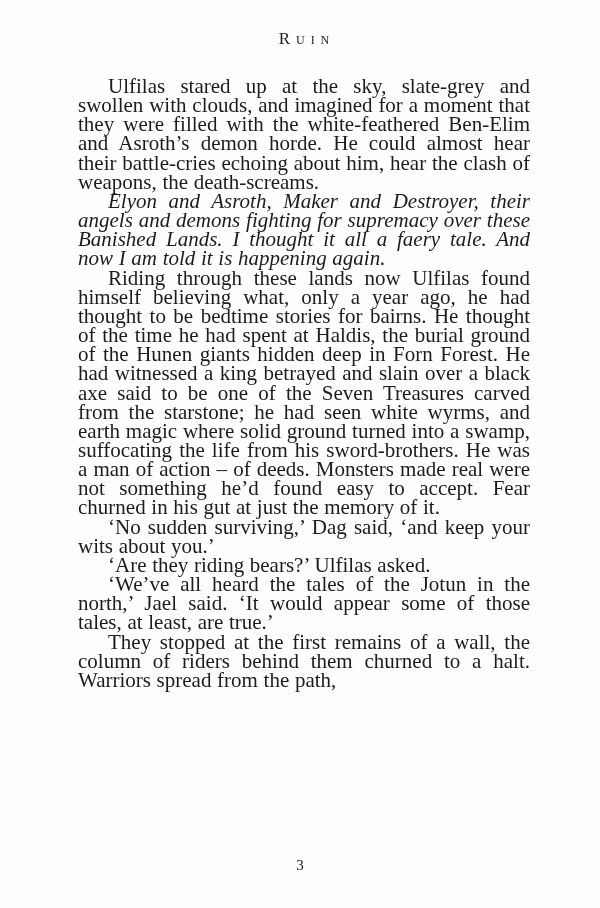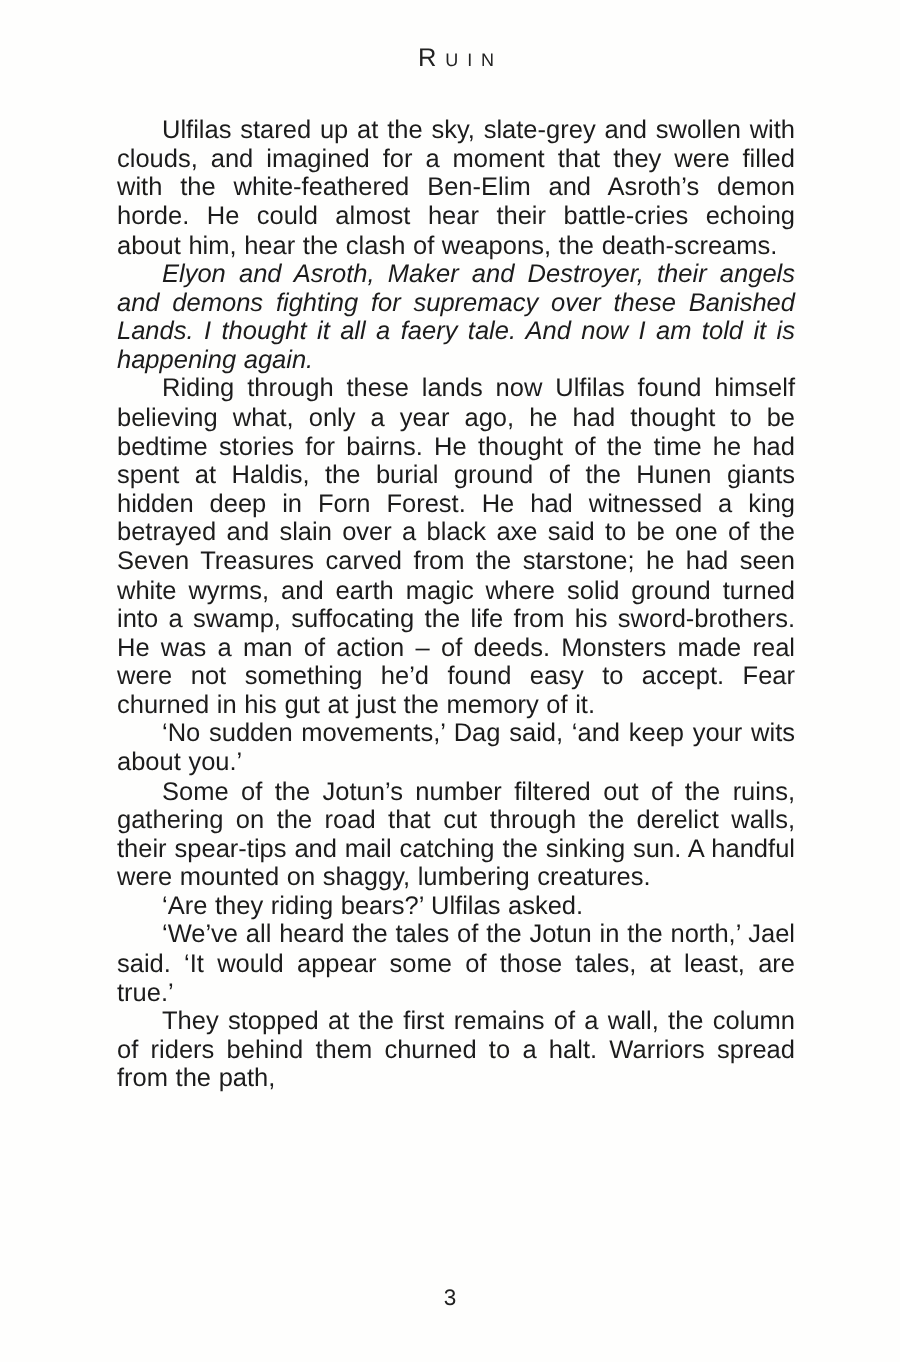--- a/index.html
+++ b/index.html
@@ -8,40 +8,40 @@
     background: #ffffff;
   }
   .book-page {
     position: relative;
     width: 600px;
     height: 908px;
     margin: 0 auto;
     background: #fefefdff;
     box-sizing: border-box;
     padding: 30px 70px 0 78px;
-    font-family: Liberation Sans, sans-serif;
+    font-family: Liberation Serif, serif;
     color: #1c1c1c;
     overflow: hidden;
   }
   .running-head {
     text-align: center;
     font-variant: small-caps;
     letter-spacing: 0.35em;
     text-indent: 0.35em; 
     font-size: 17px;
     line-height: 17px;
     margin-bottom: 30px;
     color: #222;
   }
   .body-text p {
     margin: 0;
     padding: 0;
     text-align: justify;
     text-indent: 30px;
-    font-size: 17px;
+    font-size: 21px;
     line-height: 19.15px;
     word-spacing: 0.02em;
   }
   .body-text .italic {
     font-style: italic;
   }
   .page-number {
     position: absolute;
     left: 0;
     right: 0;
@@ -54,21 +54,20 @@
 </head>
 <body>
 
 <div class="book-page">
   <div class="running-head">Ruin</div>
 
   <div class="body-text">
       <p><span>Ulfilas stared up at the sky, slate-grey and swollen with clouds, and imagined for a moment that they were filled with the white-feathered Ben-Elim and Asroth’s demon horde. He could almost hear their battle-cries echoing about him, hear the clash of weapons, the death-screams.</span></p>
       <p><span class="italic">Elyon and Asroth, Maker and Destroyer, their angels and demons fighting for supremacy over these Banished Lands. I thought it all a faery tale. And now I am told it is happening again.</span></p>
       <p><span>Riding through these lands now Ulfilas found himself believing what, only a year ago, he had thought to be bedtime stories for bairns. He thought of the time he had spent at Haldis, the burial ground of the Hunen giants hidden deep in Forn Forest. He had witnessed a king betrayed and slain over a black axe said to be one of the Seven Treasures carved from the starstone; he had seen white wyrms, and earth magic where solid ground turned into a swamp, suffocating the life from his sword-brothers. He was a man of action – of deeds. Monsters made real were not something he’d found easy to accept. Fear churned in his gut at just the memory of it.</span></p>
-      <p><span>‘No sudden movements,’ Dag said, ‘and keep your wits about you.’</span></p>
-      <p><span>Some of the Jotun’s number filtered out of the ruins, gathering on the road that cut through the derelict walls, their spear-tips and mail catching the sinking sun. A handful were mounted on shaggy, lumbering creatures.</span></p>
+      <p><span>‘No sudden surviving,’ Dag said, ‘and keep your wits about you.’</span></p>
       <p><span>‘Are they riding bears?’ Ulfilas asked.</span></p>
       <p><span>‘We’ve all heard the tales of the Jotun in the north,’ Jael said. ‘It would appear some of those tales, at least, are true.’</span></p>
       <p><span>They stopped at the first remains of a wall, the column of riders behind them churned to a halt. Warriors spread from the path,</span></p>
     </div>
 
   <div class="page-number">3</div>
 </div>
 
 </body></html>

